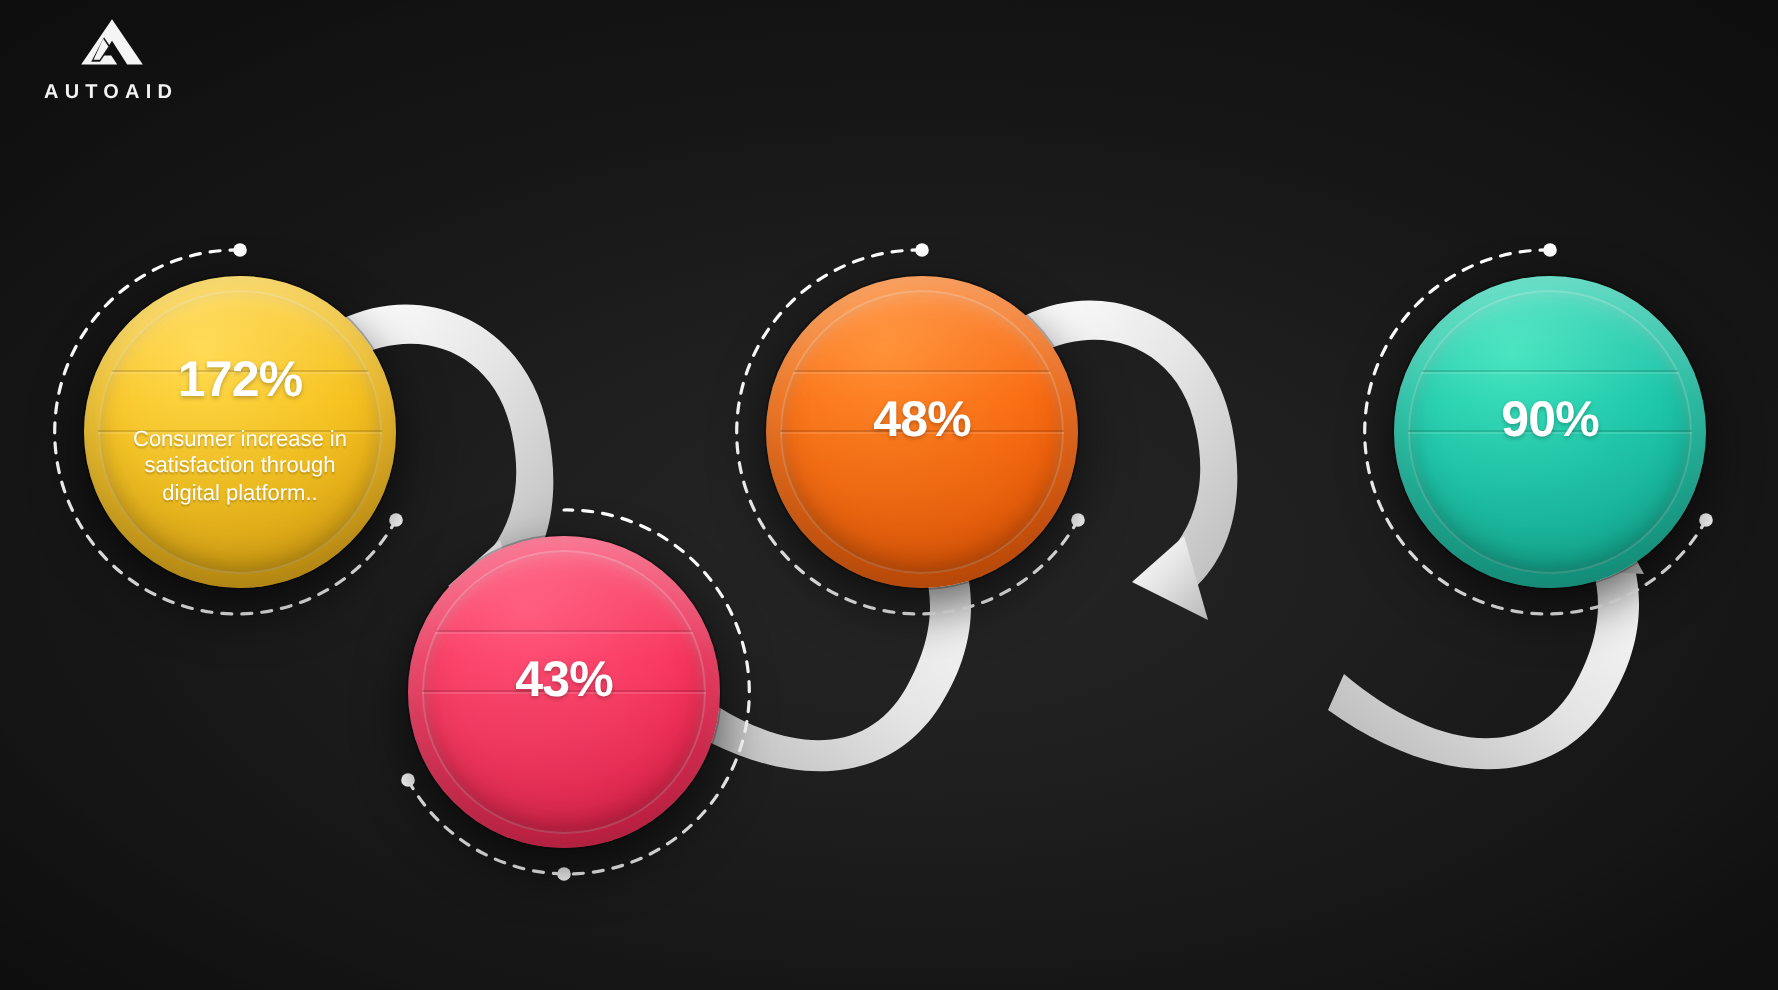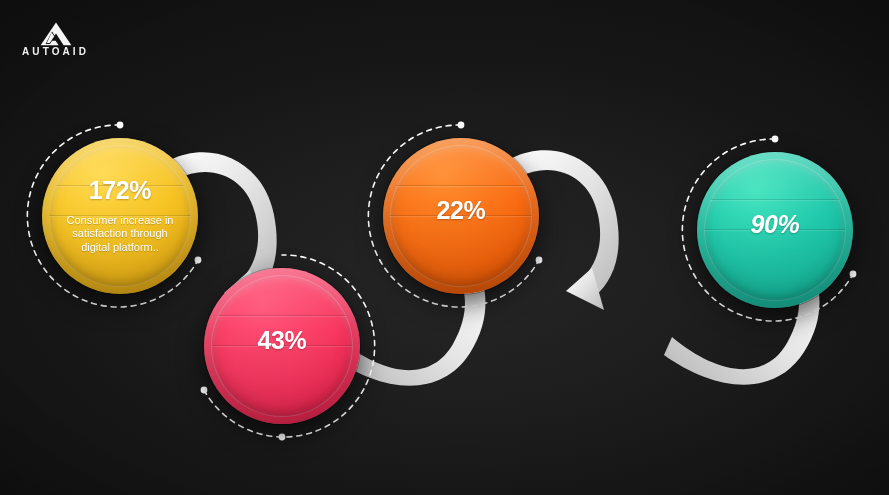--- a/index.html
+++ b/index.html
@@ -18,22 +18,22 @@
       #111111;
     overflow:hidden;
   }
   #stage::after{
     content:""; position:absolute; inset:0; pointer-events:none;
     background:radial-gradient(ellipse 900px 520px at 50% 50%, rgba(0,0,0,0) 52%, rgba(0,0,0,.55) 100%);
   }
 
   
   #logo {
-    position:absolute; left:22px; top:21px; z-index:40;
-    display:flex; flex-direction:column; align-items:center; gap:0;
+    position:absolute; left:22px; top:8px; z-index:40;
+    display:flex; flex-direction:column; align-items:center; gap:8px;
   }
   #logo .mark { width:34px; height:26px; display:block; }
   #logo .wordmark {
     color:#f2f2f2; font-size:10px; font-weight:bold;
     letter-spacing:3.1px; line-height:1;
     font-family:"Liberation Sans", sans-serif;
   }
 
   
   #arrows { position:absolute; inset:0; z-index:10; pointer-events:none; }
@@ -214,26 +214,26 @@
         <circle cx="98" cy="7" r="3.4" fill="#ffffff"></circle>
         <circle cx="176" cy="142" r="3.4" fill="#ffffff"></circle>
       </svg>
     </div>
     <div class="disc"></div>
     <div class="lines">
         <i class="l1"></i>
         <i class="l2"></i>
       </div>
     <div class="content">
-      <div class="pct">22%</div>
-    </div>
-  </div>
-
-
-  <div class="node c-teal" style="left:697px; top:152px; width:156px; height:156px;font-style:italic;">
+      <div class="pct">48%</div>
+    </div>
+  </div>
+
+
+  <div class="node c-teal" style="left:697px; top:138px; width:156px; height:156px;">
     <div class="ringwrap">
       <svg viewBox="0 0 196 196">
         <path d="M 98 7 A 91 91 0 1 0 176 142" fill="none" stroke="#ffffff" stroke-width="1.6" stroke-dasharray="5 5" stroke-linecap="round"></path>
         <circle cx="98" cy="7" r="3.4" fill="#ffffff"></circle>
         <circle cx="176" cy="142" r="3.4" fill="#ffffff"></circle>
       </svg>
     </div>
     <div class="disc"></div>
     <div class="lines">
         <i class="l1"></i>

